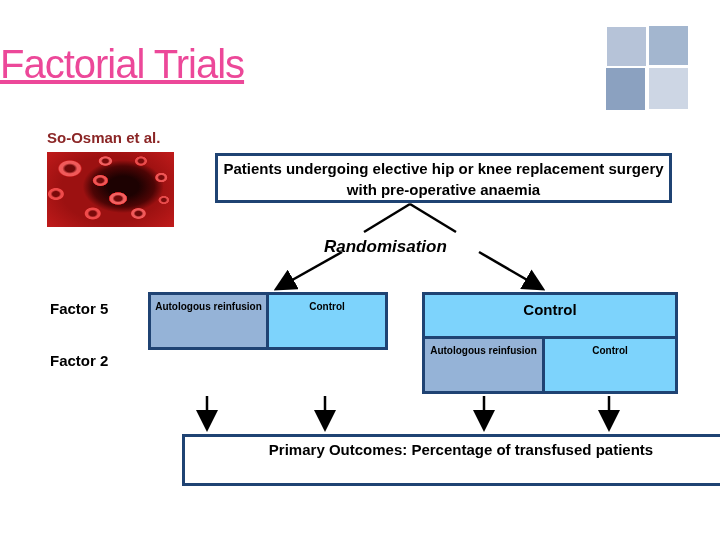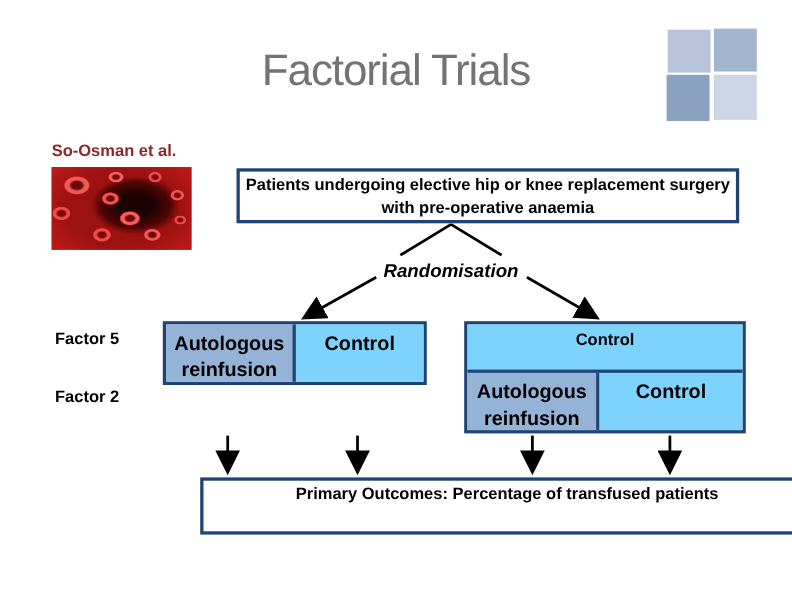--- a/index.html
+++ b/index.html
@@ -1,22 +1,22 @@
 <!DOCTYPE html>
 <html><head>
 <meta charset="utf-8">
 <style>
   html,body{margin:0;padding:0;}
   body{width:720px;height:540px;position:relative;background:#ffffff;overflow:hidden;
        font-family:"Liberation Sans", sans-serif;}
   .abs{position:absolute;}
 
   
-  .title{left:0;right:0;top:42px;text-align:center;font-size:40px;font-weight:400;
-         color:#737373;letter-spacing:-1px;}
+  .title{left:0;right:0;top:42px;text-align:left;font-size:40px;font-weight:400;
+         color:#ec4899;letter-spacing:-1px;text-decoration:underline;}
 
   
   .logo-sq{position:absolute;width:39px;height:39px;}
   .sq-tl{left:607px;top:27px;background:#b6c3d8;}
   .sq-tr{left:649px;top:26px;background:#a3b6cf;}
   .sq-bl{left:606px;top:68px;background:#8ba1c0;height:42px;}
   .sq-br{left:649px;top:68px;background:#cdd6e4;height:41px;}
 
   
   .citation{left:47px;top:129px;font-size:15px;font-weight:700;color:#8b2626;}
@@ -37,33 +37,33 @@
       radial-gradient(ellipse 52px 34px at 60% 46%, #1d0202 0 30%, #4e0505 60%, rgba(0,0,0,0) 78%),
       radial-gradient(ellipse 90px 60px at 50% 50%, #9c1111 0 55%, #c61c1c 100%);
   }
 
   
   .obox{border:3px solid #1f4373;box-sizing:border-box;background:#ffffff;
         color:#000;font-weight:700;font-size:15px;text-align:center;margin-left:32px;}
 
   .popbox{left:183px;top:153px;width:457px;height:50px;line-height:1.42;padding-top:2px;}
 
-  .rand{left:310px;top:237px;width:200px;text-align:center;font-style:italic;
+  .rand{left:324px;top:237px;width:200px;text-align:left;font-style:italic;
         font-size:17px;font-weight:600;color:#000;}
 
   .factor-label{left:50px;font-size:15px;font-weight:700;color:#000;}
 
   
   .group{position:absolute;top:292px;border:3px solid #1f4373;box-sizing:content-box;}
   .g-left{left:148px;width:234px;}
   .g-right{left:422px;width:250px;}
   .row1{height:44px;border-bottom:3px solid #1f4373;font-weight:700;font-size:15px;
         text-align:center;padding-top:6px;box-sizing:border-box;color:#000;}
   .row2{display:flex;height:52px;}
-  .cell{font-weight:700;font-size:18px;text-align:center;padding-top:5px;
+  .cell{font-weight:700;font-size:10px;text-align:center;padding-top:5px;
         box-sizing:border-box;line-height:1.35;color:#000;}
   .c1{border-right:3px solid #1f4373;}
   .g-left .c1{width:118px;}
   .g-right .c1{width:120px;}
   .c2{flex:1;}
   .fill-med{background:#95b3d7;}
   .fill-light{background:#7dd3fc;}
 
   .outbox{left:150px;top:434px;width:558px;height:52px;line-height:1.45;padding-top:2px;}
 

